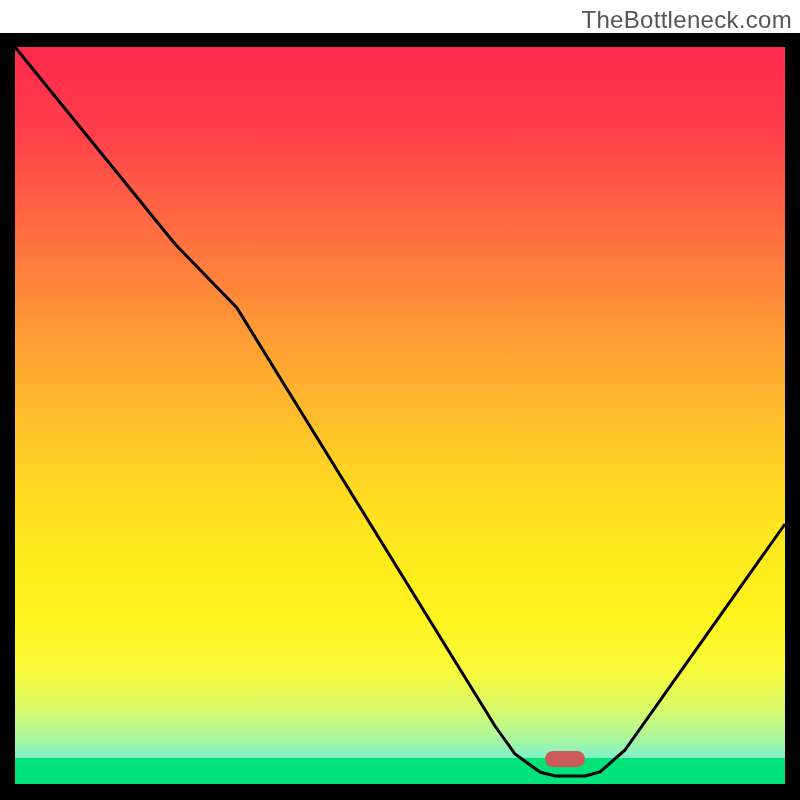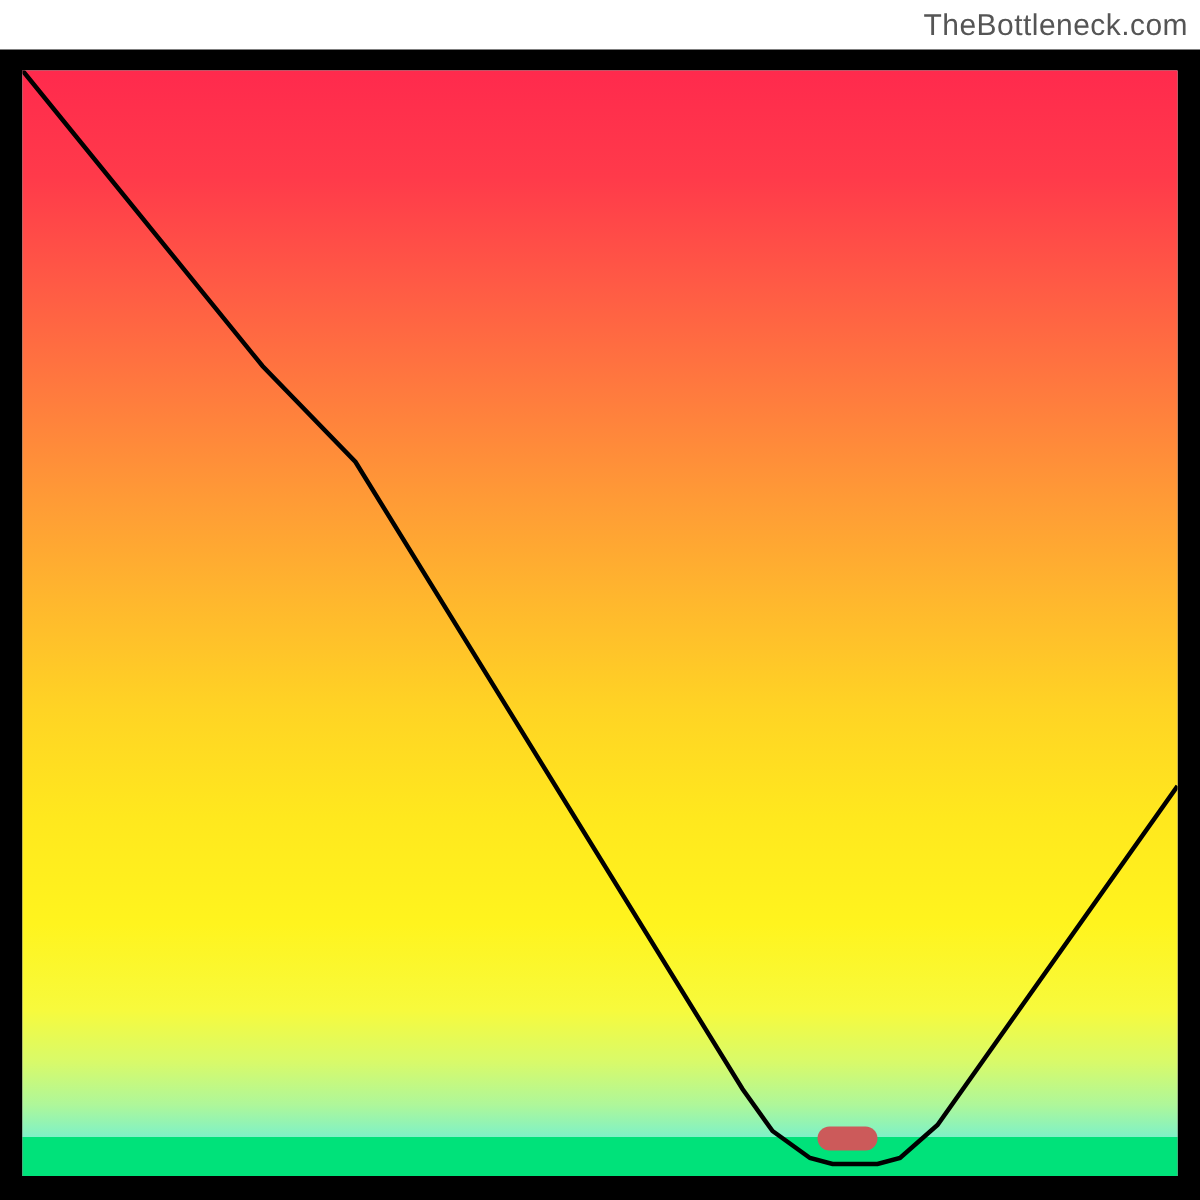--- a/index.html
+++ b/index.html
@@ -71,21 +71,21 @@
     left: 0;
     top: 0;
     width: 100%;
     height: 100%;
   }
   .watermark {
     position: absolute;
     top: 6px;
     right: 8px;
     color: #555;
-    font-size: 20px;
+    font-size: 24px;
     letter-spacing: 0.3px;
   }
 </style>
 </head>
 <body>
 
 <div class="watermark">TheBottleneck.com</div>
 
 <div class="frame">
   <div class="plot-area">

